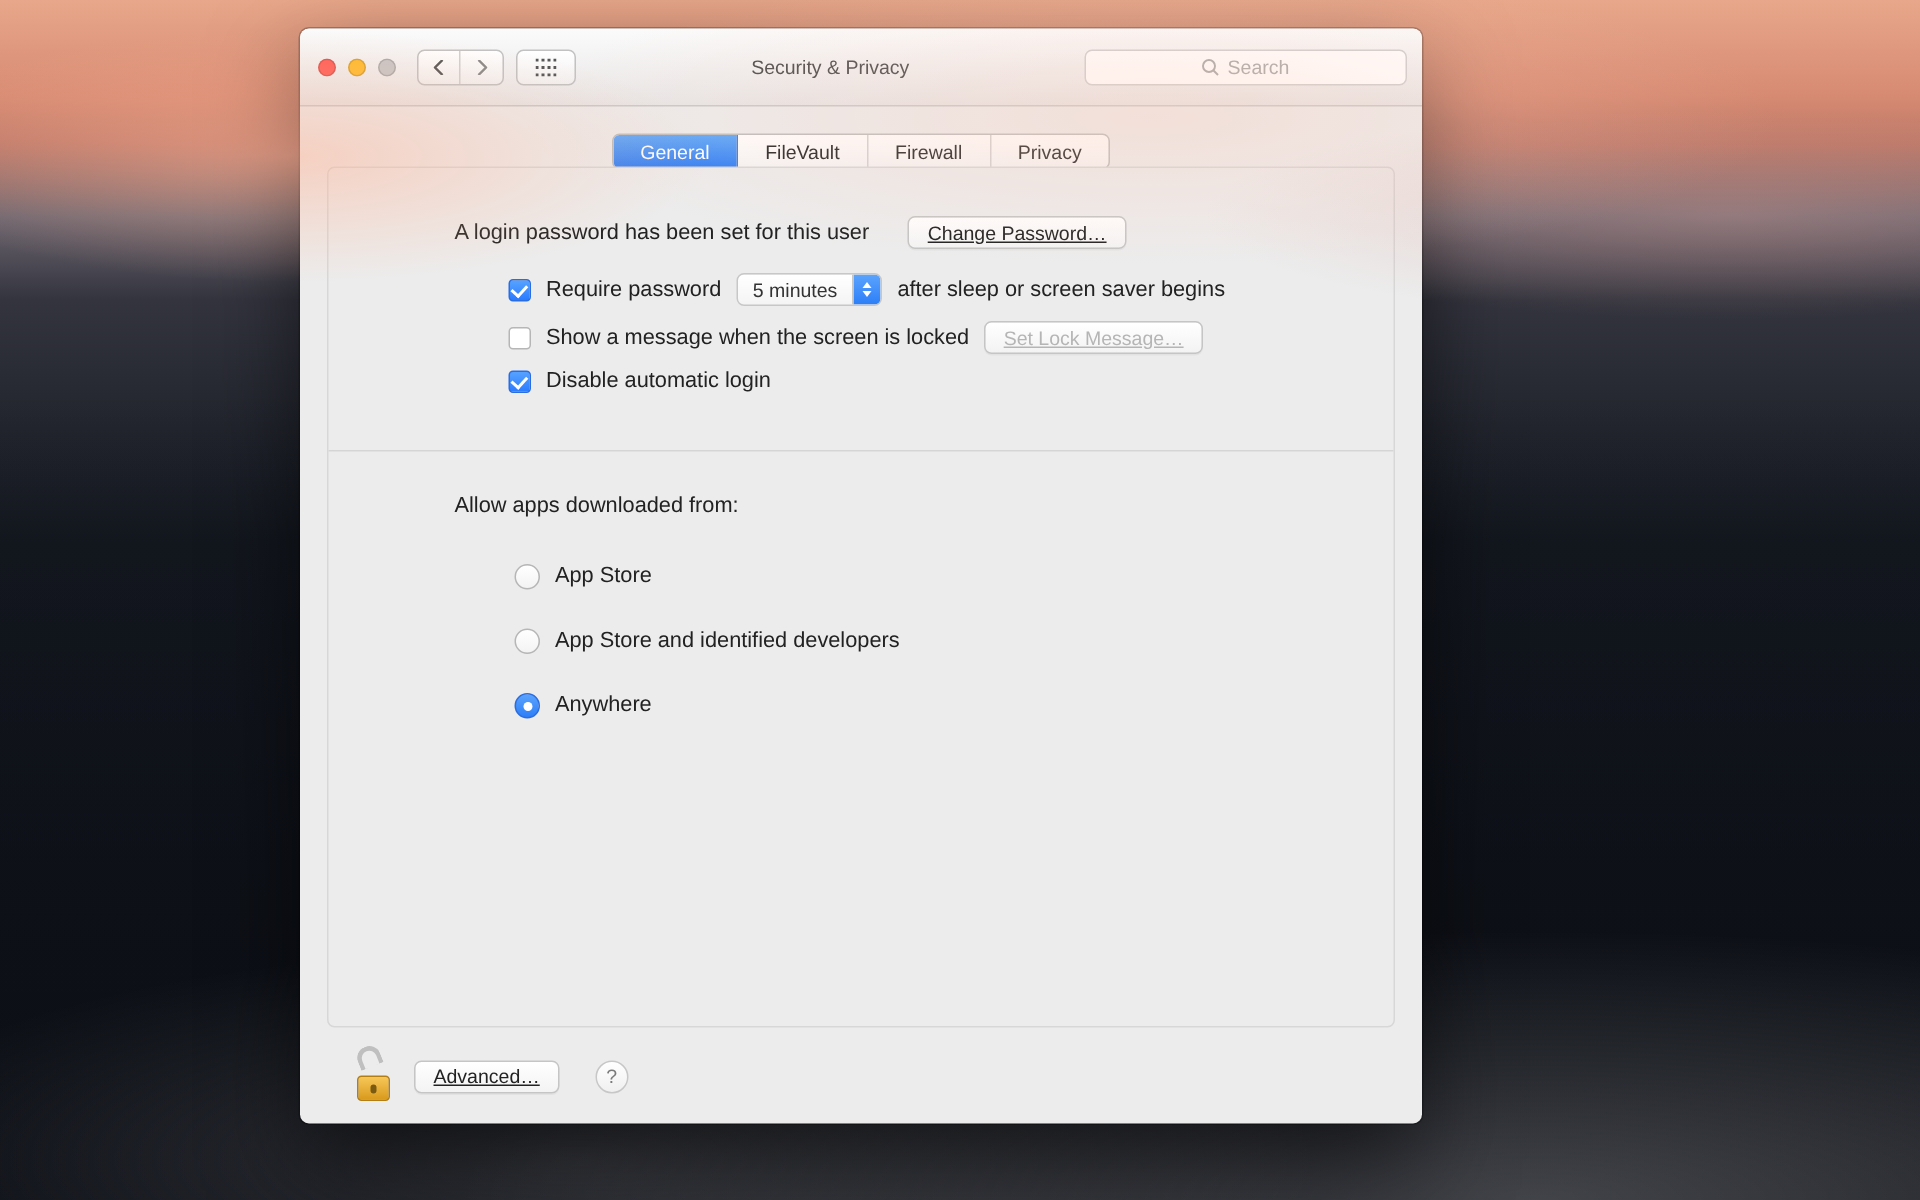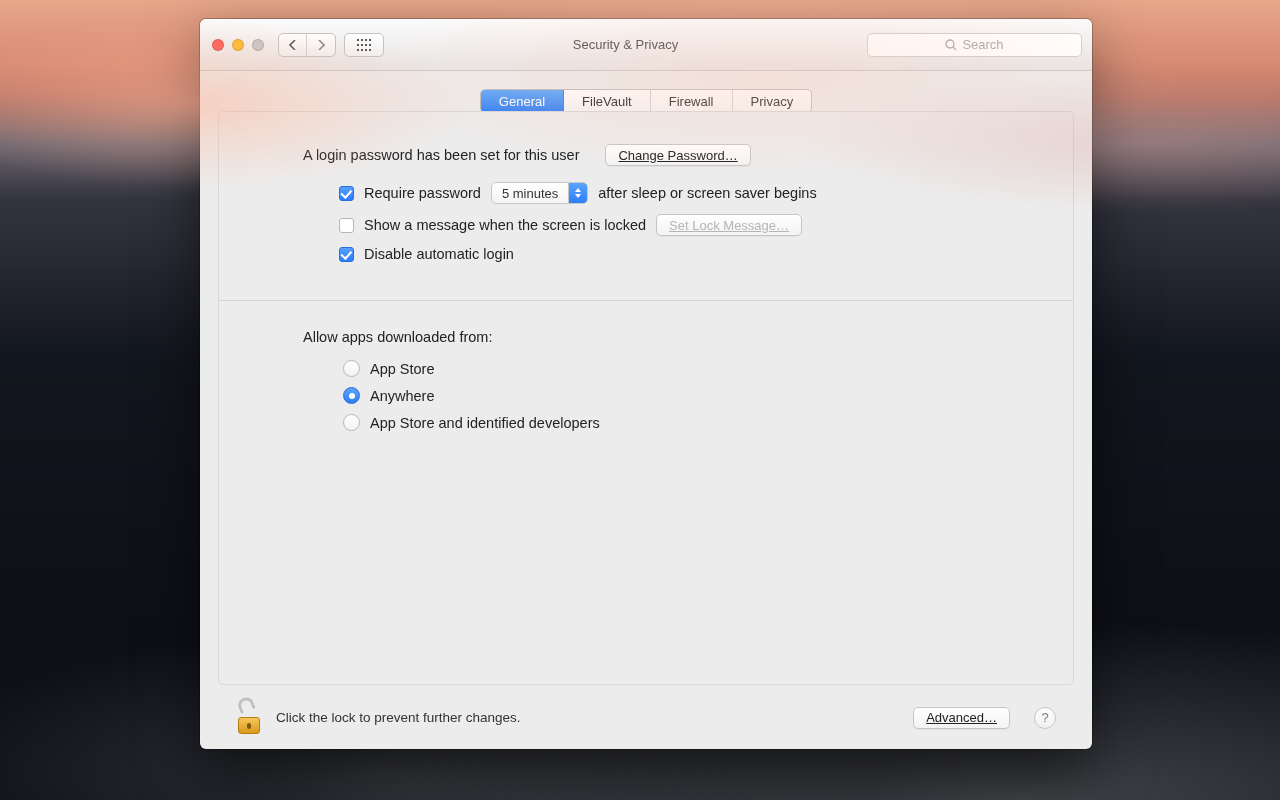--- a/index.html
+++ b/index.html
@@ -31,21 +31,21 @@
       background:
         radial-gradient(400px 120px at 15% 40%, rgba(255,180,150,0.5), transparent 70%),
         radial-gradient(600px 140px at 60% 30%, rgba(255,200,180,0.35), transparent 70%),
         radial-gradient(500px 100px at 90% 55%, rgba(220,160,150,0.35), transparent 70%);
       pointer-events:none;
     }
 
     .window {
       position: absolute;
       left: 200px; top: 19px;
-      width: 892px; height: 730px;
+      width: 748px; height: 730px;
       background: #ececec;
       border-radius: 6px;
       box-shadow: 0 25px 60px rgba(0,0,0,0.55), 0 0 0 1px rgba(0,0,0,0.25);
       display: flex;
       flex-direction: column;
       overflow: hidden;
     }
 
     .toolbar {
       height: 52px;
@@ -146,21 +146,21 @@
       border-left:1px solid #c7c7c7;
     }
     .sel .caret span{
       width:0;height:0;border-left:3.5px solid transparent;border-right:3.5px solid transparent;
     }
     .sel .caret .up{border-bottom:4px solid #fff; margin-bottom:2px;}
     .sel .caret .dn{border-top:4px solid #fff;}
 
     .lbl { font-size:14.5px; color:#222; }
 
-    .radio-row { display:flex; align-items:center; gap:10px; margin:5px 0 5px 96px; }
+    .radio-row { display:flex; gap:10px; margin:21px 0 5px 96px; }
     .radio {
       width:17px; height:17px; border:1px solid #b6b6b6; border-radius:50%;
       background:linear-gradient(#fff,#f3f3f3); flex-shrink:0; position:relative;
     }
     .radio.on{ background:linear-gradient(#5aa4fd,#2d7ef8); border-color:#2a6de0;}
     .radio.on::after{
       content:""; position:absolute; inset:4.5px; border-radius:50%; background:#fff;
     }
 
     .footer{
@@ -301,36 +301,35 @@
 
       <div class="row" style="margin-left:56px; margin-bottom:10px;">
         <span class="lbl">Allow apps downloaded from:</span>
       </div>
 
       <div class="radio-row">
         <span class="radio"></span>
         <span class="lbl">App Store</span>
       </div>
       <div class="radio-row">
+        <span class="radio"></span>
+        <span class="lbl">App Store and identified developers</span>
+      </div>
+      <div class="radio-row">
         <span class="radio on"></span>
         <span class="lbl">Anywhere</span>
-      </div>
-      <div class="radio-row">
-        <span class="radio"></span>
-        <span class="lbl">App Store and identified developers</span>
       </div>
 
     </div>
 
     <div class="footer">
       <div class="lock">
         <div class="shackle"></div>
         <div class="body"></div>
       </div>
-      <span class="msg">Click the lock to prevent further changes.</span>
       <button class="btn">Advanced…</button>
       <div class="help">
         <span>?</span>
       </div>
     </div>
 
   </div>
 </div>
 
 </body></html>

